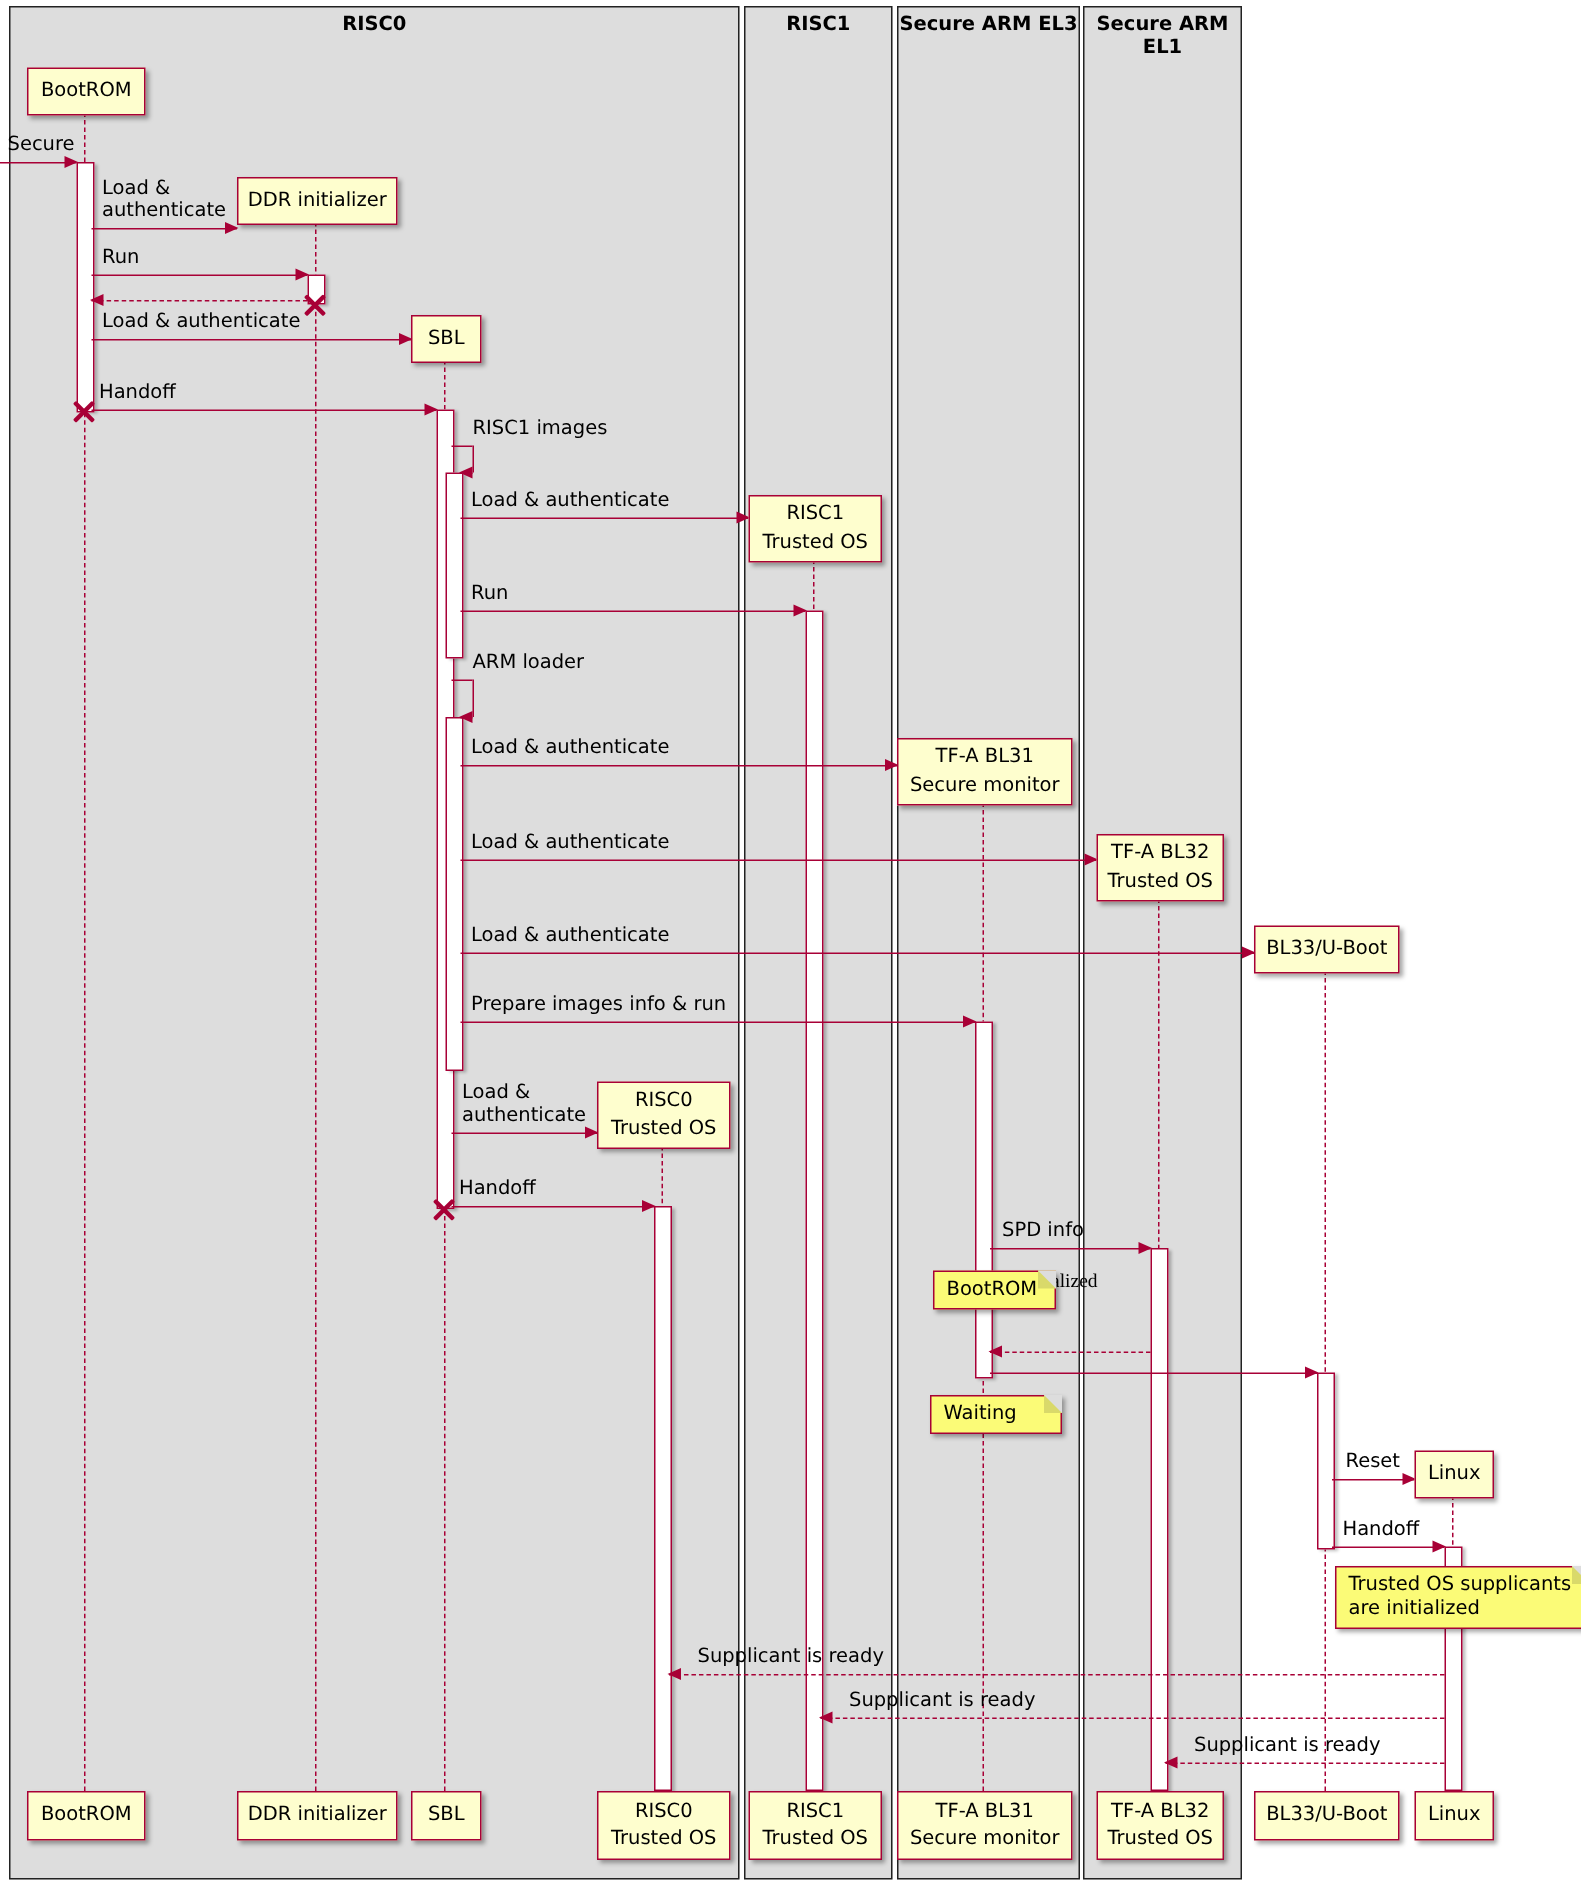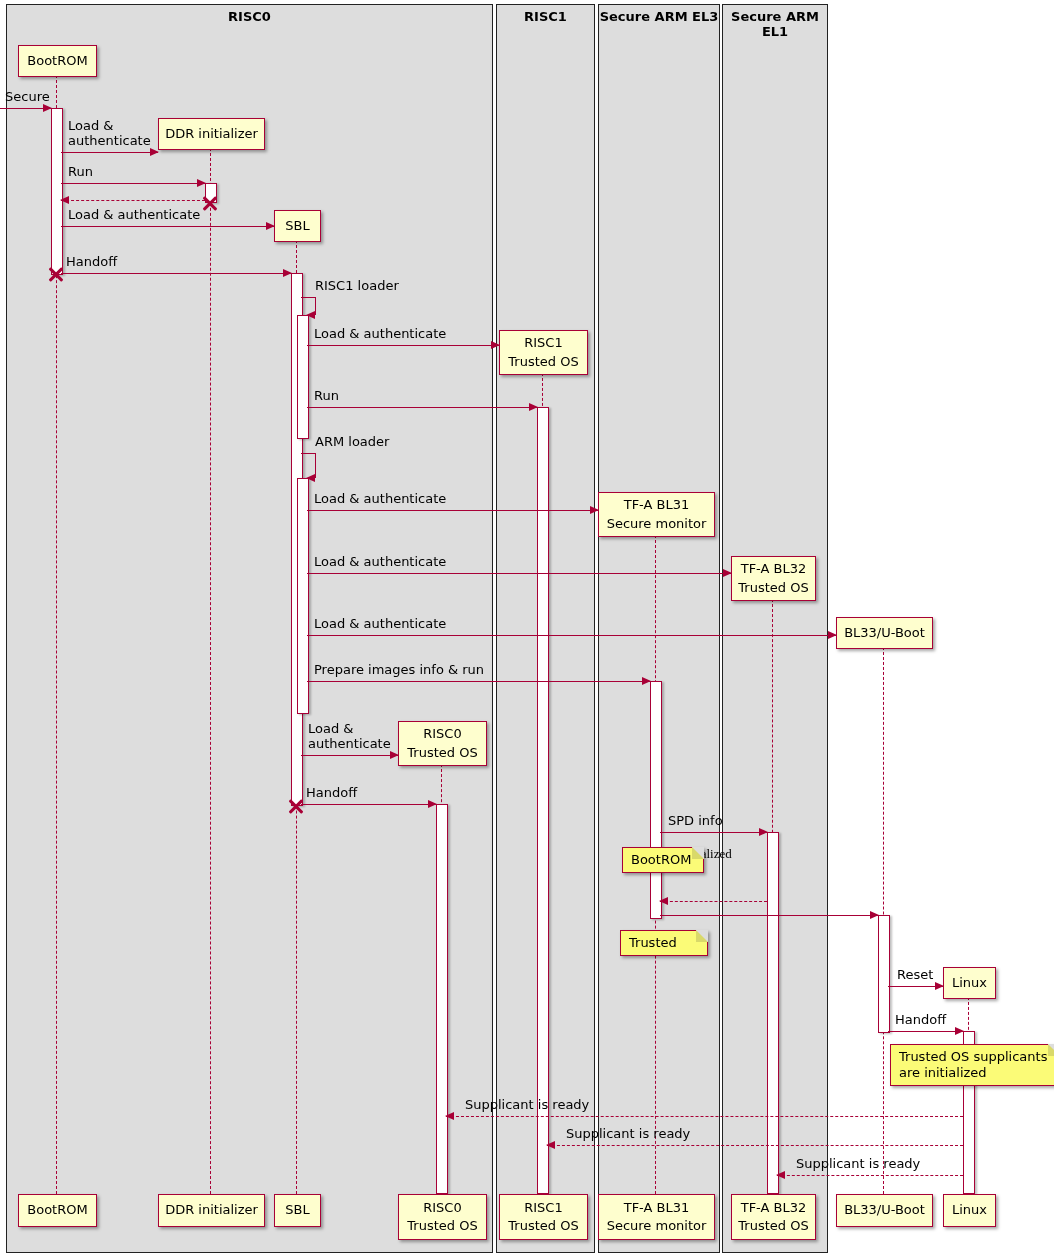--- a/index.html
+++ b/index.html
@@ -186,31 +186,31 @@
   <div class="participant" style="left:499px;top:1194px;width:87px;height:44px;">RISC1
 Trusted OS</div>
   <div class="participant" style="left:598px;top:1194px;width:115px;height:44px;">TF-A BL31
 Secure monitor</div>
   <div class="participant" style="left:731px;top:1194px;width:83px;height:44px;">TF-A BL32
 Trusted OS</div>
   <div class="participant" style="left:836px;top:1194px;width:95px;height:31px;">BL33/U-Boot</div>
   <div class="participant" style="left:943px;top:1194px;width:51px;height:31px;">Linux</div>
 
   <div class="note" style="left:622px;top:847px;width:64px;">BootROM</div>
-  <div class="note" style="left:620px;top:930px;width:70px;">Trusted</div>
+  <div class="note" style="left:620px;top:930px;width:70px;">Waiting</div>
   <div class="note" style="left:890px;top:1044px;width:152px;">Trusted OS supplicants
 are initialized</div>
 
   <div class="msg-label" style="left:5px;top:89px;">Secure</div>
   <div class="msg-label" style="left:68px;top:118px;">Load &amp;
 authenticate</div>
   <div class="msg-label" style="left:68px;top:164px;">Run</div>
   <div class="msg-label" style="left:68px;top:207px;">Load &amp; authenticate</div>
   <div class="msg-label" style="left:66px;top:254px;">Handoff</div>
-  <div class="msg-label" style="left:315px;top:278px;">RISC1 loader</div>
+  <div class="msg-label" style="left:315px;top:278px;">RISC1 images</div>
   <div class="msg-label" style="left:314px;top:326px;">Load &amp; authenticate</div>
   <div class="msg-label" style="left:314px;top:388px;">Run</div>
   <div class="msg-label" style="left:315px;top:434px;">ARM loader</div>
   <div class="msg-label" style="left:314px;top:491px;">Load &amp; authenticate</div>
   <div class="msg-label" style="left:314px;top:554px;">Load &amp; authenticate</div>
   <div class="msg-label" style="left:314px;top:616px;">Load &amp; authenticate</div>
   <div class="msg-label" style="left:314px;top:662px;">Prepare images info &amp; run</div>
   <div class="msg-label" style="left:308px;top:721px;">Load &amp;
 authenticate</div>
   <div class="msg-label" style="left:306px;top:785px;">Handoff</div>

